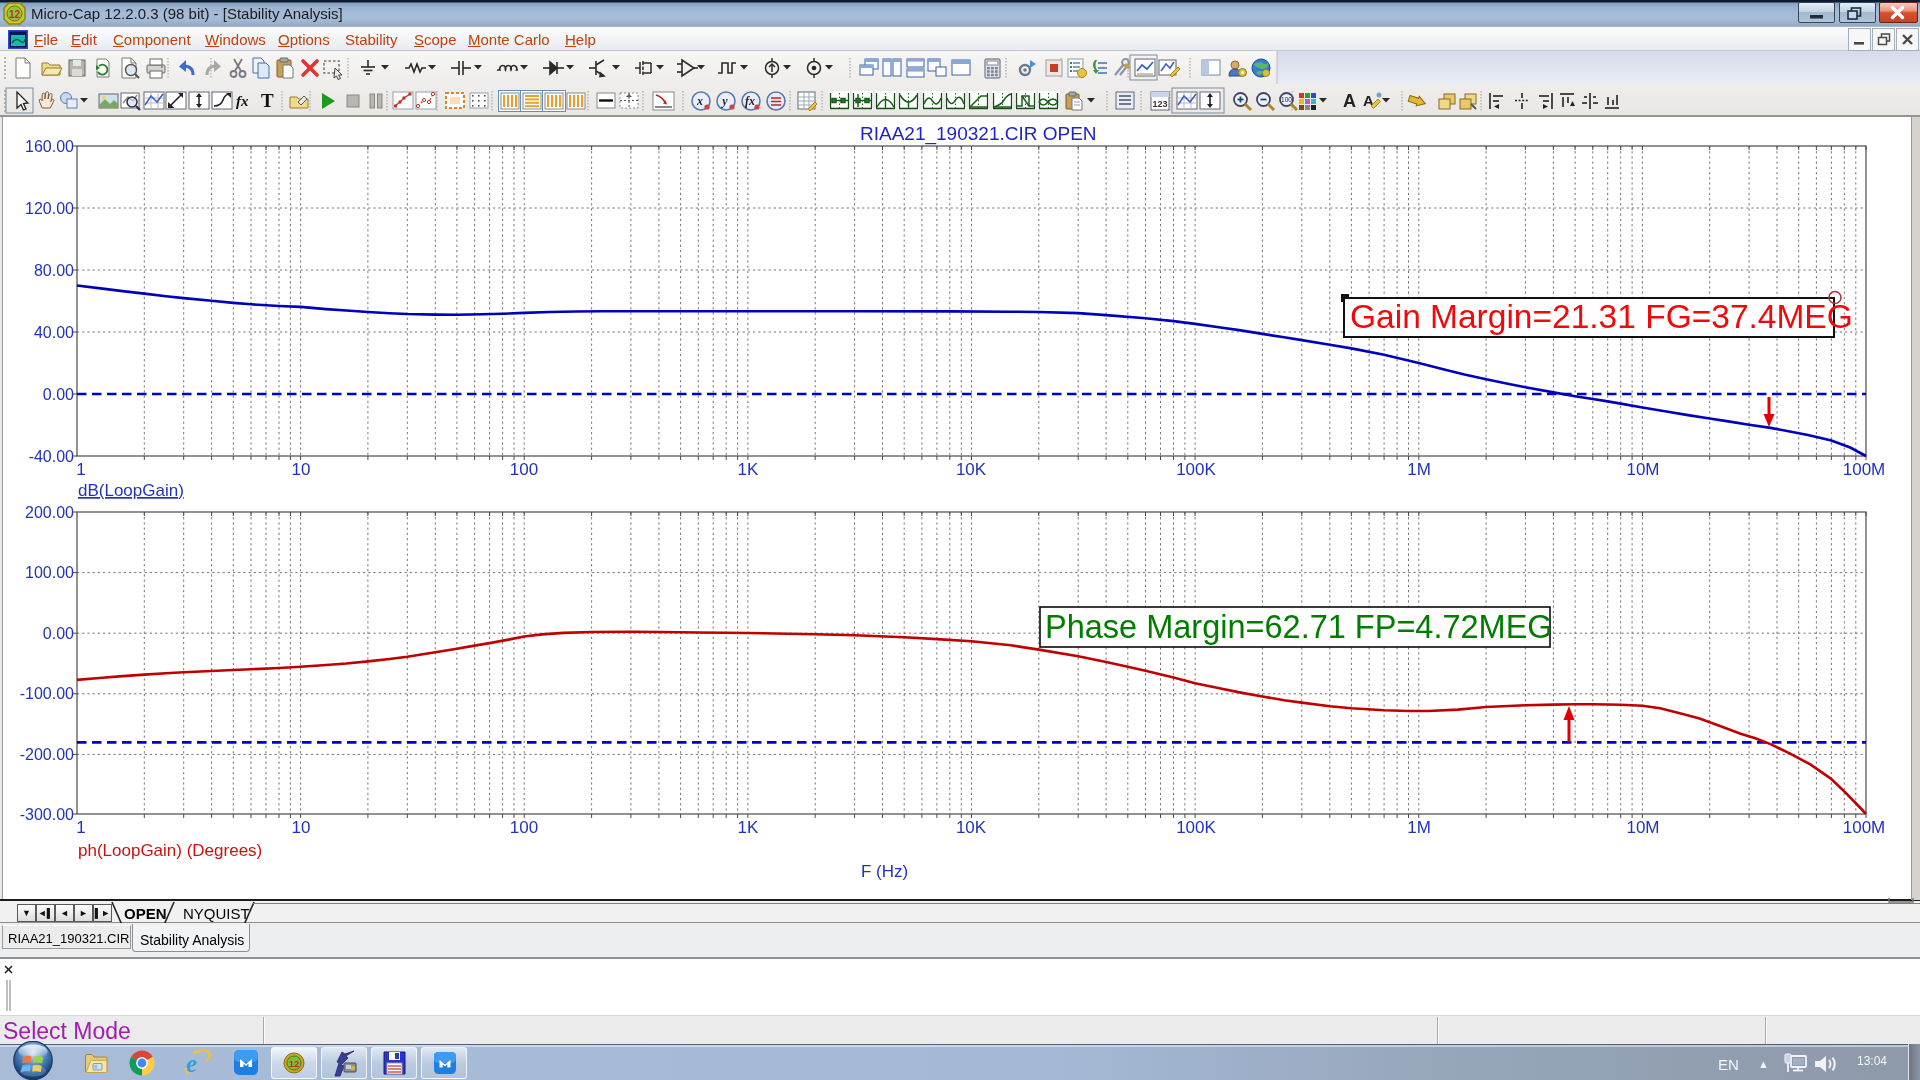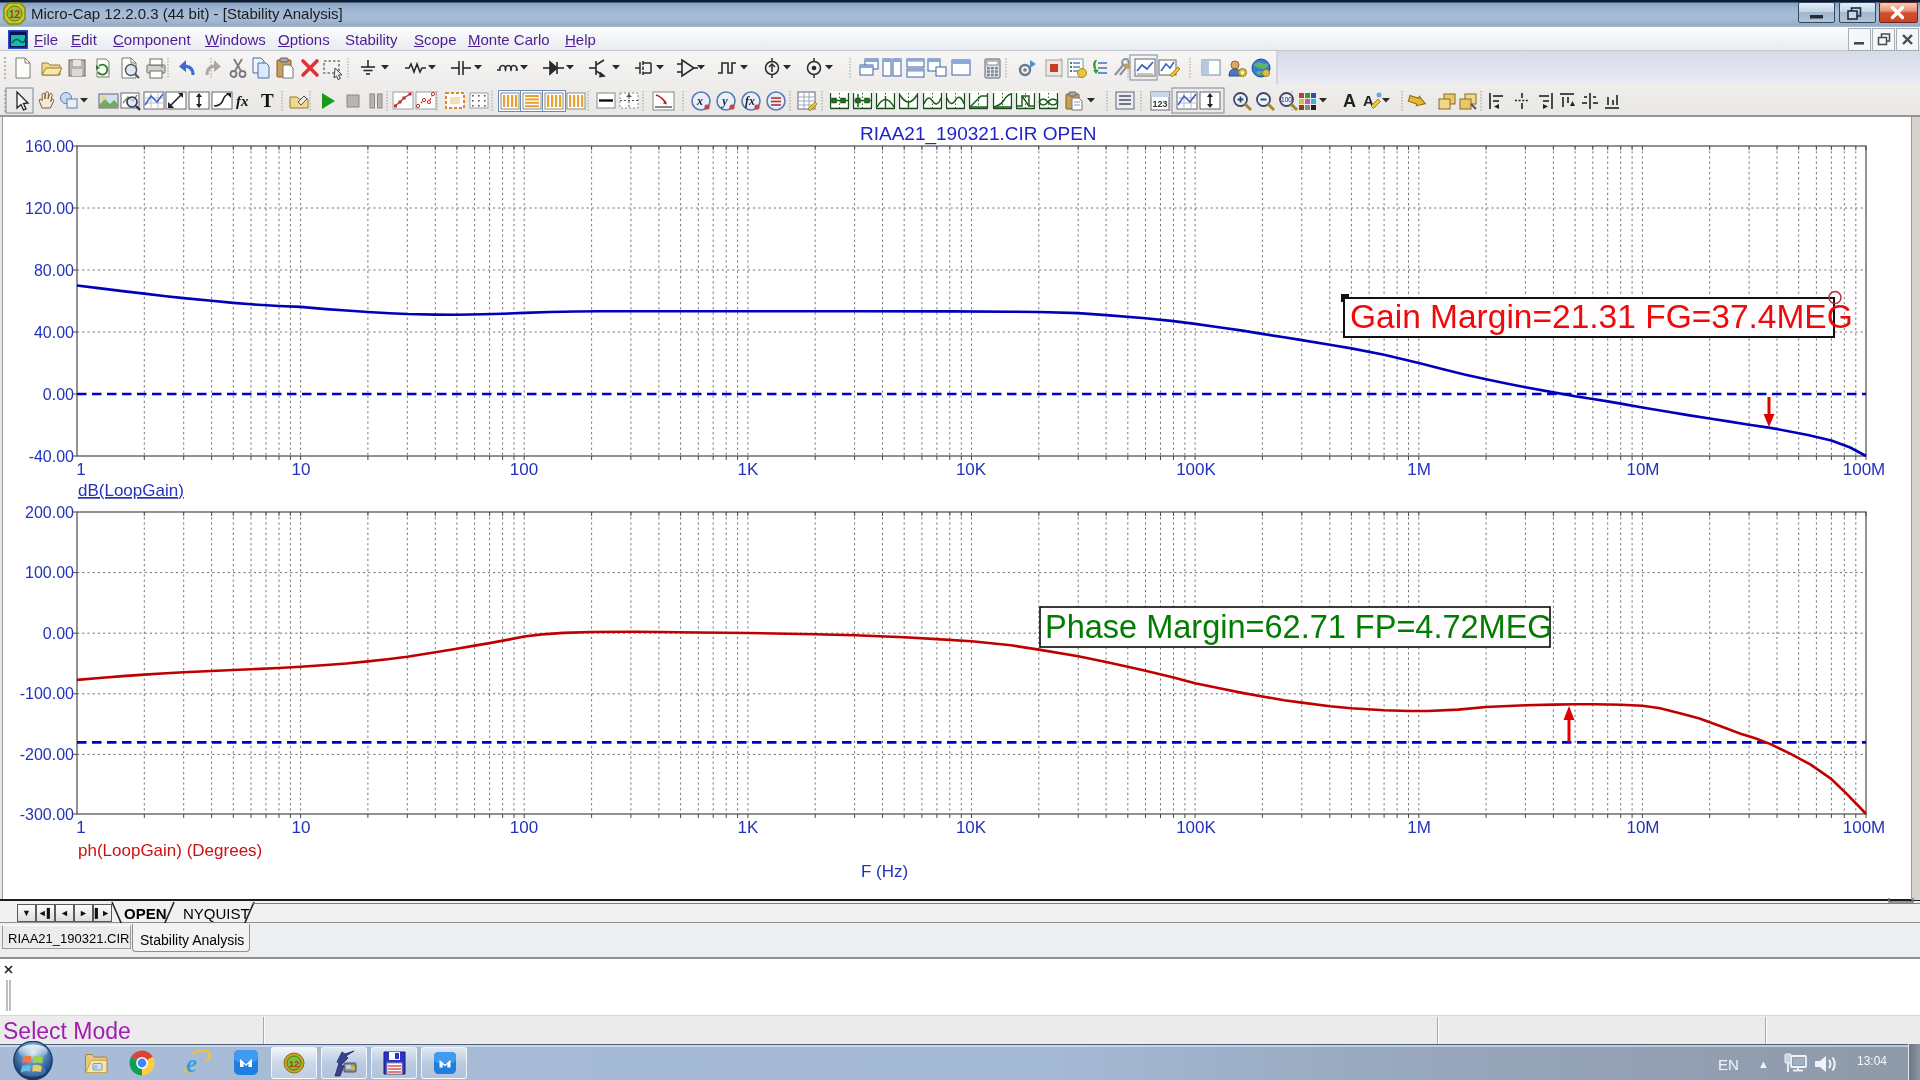--- a/index.html
+++ b/index.html
@@ -4,21 +4,21 @@
 html,body{width:1920px;height:1080px;overflow:hidden;font-family:"Liberation Sans",sans-serif}
 #root{position:absolute;left:0;top:0;width:1920px;height:952px;background:#fff}
 .abs{position:absolute}
 #titlebar{left:0;top:0;width:1920px;height:27px;background:linear-gradient(180deg,#0c1b30 0,#0c1b30 2px,#87a1bf 3px,#9db4d0 8px,#a6bdd9 14px,#a3b9d4 20px,#95a9c2 26px,#bac7d7 27px)}
 #title-txt{left:31px;top:5px;font-size:15px;color:#1b1b1b}
 .wbtn{top:2px;height:21px;border:1px solid #35475c;border-radius:2px}
 #btn-min{left:1798px;width:37px;background:linear-gradient(180deg,#e3eefa 0,#c2d4e6 45%,#a3b9cf 50%,#b1c3d6 95%)}
 #btn-max{left:1839px;width:37px;background:linear-gradient(180deg,#e3eefa 0,#c2d4e6 45%,#a3b9cf 50%,#b1c3d6 95%)}
 #btn-close{left:1879px;width:39px;background:linear-gradient(180deg,#f8cdb8 0,#e8967c 40%,#d4512f 52%,#c64426 100%);border-color:#6e2517}
 #menubar{left:0;top:27px;width:1920px;height:24px;background:linear-gradient(180deg,#fbfcfd 0,#f4f6f8 40%,#e8ebf0 100%);border-bottom:1px solid #c3c6cb}
-.mi{top:31px;font-size:15px;color:#4c1d95}
+.mi{top:31px;font-size:15px;color:#c2410c}
 .mi u{text-decoration-thickness:1px}
 #tb{left:0;top:51px;width:1920px;height:66px;background:linear-gradient(180deg,#f7f6f5 0,#efeeec 45%,#e9e8e5 100%);border-bottom:1px solid #8a8882}
 #tb{border-bottom:2px solid #97958f}
 #canvas-border-l{left:0;top:117px;width:4px;height:783px;background:linear-gradient(90deg,#e8e8e8 0 2px,#9a9a9a 2px 3px,#fff 3px)}
 #canvas-line-b{left:0;top:899px;width:1920px;height:2px;background:#1c1c1c}
 #tabstrip{left:0;top:901px;width:1920px;height:22px;background:#f1f1f0;border-bottom:1px solid #8f8f8f}
 .navb{top:904px;width:19px;height:18px;border:1px solid #5a5a5a;background:linear-gradient(180deg,#fefefe,#dcdcda);color:#111;font-size:9px;text-align:center;line-height:16px}
 #doctabs{left:0;top:923px;width:1920px;height:34px;background:#eceef0}
 #dock{left:0;top:957px;width:1920px;height:58px;background:#fff;border-top:2px solid #8f9092}
 #status{left:0;top:1015px;width:1920px;height:29px;background:#ebebeb;border-top:1px solid #d6d6d6}
@@ -28,21 +28,21 @@
 .appbox{top:1047px;width:46px;height:32px;border:1px solid rgba(255,255,255,.75);border-radius:3px;background:linear-gradient(180deg,rgba(255,255,255,.65),rgba(226,234,244,.35) 50%,rgba(205,216,232,.3))}
 #canvas-border-r{left:1911px;top:117px;width:9px;height:783px;background:#d6d3ce;border-left:1px solid #9a9a9a}
 </style></head><body>
 <div id="root">
 <div class="abs" id="titlebar"></div>
 <svg class="abs" style="left:3px;top:2px" width="23" height="23" viewBox="0 0 23 23">
  <polygon points="6,1 17,1 22,6 22,17 17,22 6,22 1,17 1,6" fill="#d8c227" stroke="#7d8c1e" stroke-width="1.5"></polygon>
  <circle cx="11.5" cy="11.5" r="7.5" fill="#8fc63f" stroke="#5a7d1e"></circle>
  <text x="11.5" y="15.5" text-anchor="middle" font-size="10" font-weight="bold" fill="#c03018" font-family="Liberation Sans,sans-serif">12</text>
 </svg>
-<div class="abs" id="title-txt">Micro-Cap 12.2.0.3 (44 bit) - [Stability Analysis]</div>
+<div class="abs" id="title-txt">Micro-Cap 12.2.0.3 (98 bit) - [Stability Analysis]</div>
 <div class="abs wbtn" id="btn-min"></div>
 <div class="abs wbtn" id="btn-max"></div>
 <div class="abs wbtn" id="btn-close"></div>
 <svg class="abs" style="left:1798px;top:2px" width="120" height="21" viewBox="0 0 120 21">
  <rect x="12" y="13" width="13" height="3.5" fill="#1f2d3d"></rect>
  <rect x="53.5" y="6" width="9" height="8" fill="none" stroke="#1f2d3d" stroke-width="1.6"></rect>
  <rect x="50" y="9" width="9" height="8" fill="#c9d8e8" stroke="#1f2d3d" stroke-width="1.6"></rect>
  <g stroke="#fff" stroke-width="3.4" stroke-linecap="round">
         <line x1="94.5" y1="5.5" x2="104.5" y2="15.5"></line>
         <line x1="104.5" y1="5.5" x2="94.5" y2="15.5"></line>

